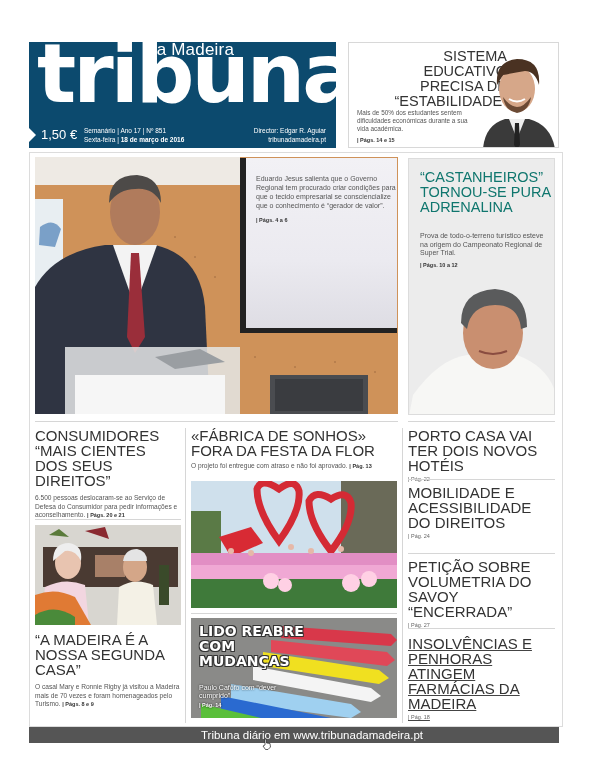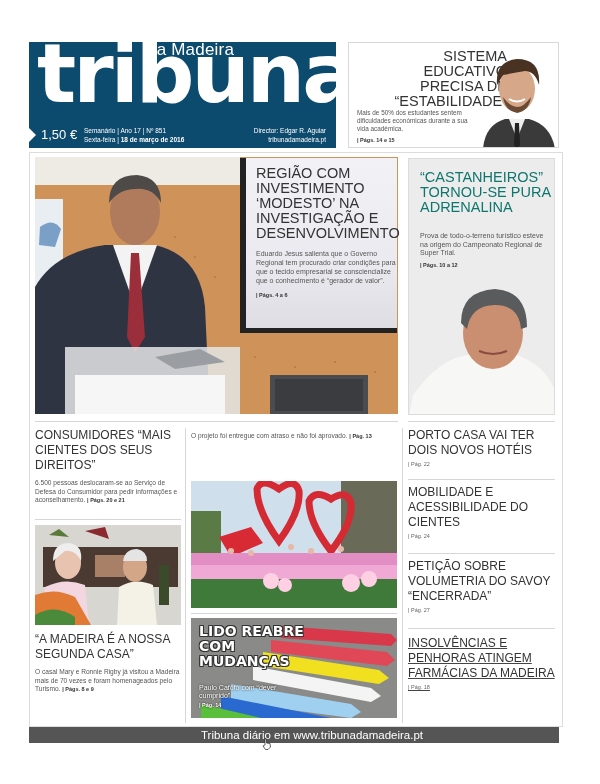--- a/index.html
+++ b/index.html
@@ -33,21 +33,21 @@
   .lead-title { font-size: 14.5px; line-height: 15px; color: #333; }
   .lead-body { font-size: 7px; line-height: 9px; color: #555; margin-top: 8px; }
 
   .side-feature { left: 408px; top: 158px; width: 147px; height: 257px; background: #ececec; border: 1px solid #dcdcdc; overflow: hidden; }
   .sf-title { position: absolute; left: 11px; top: 11px; font-size: 14.5px; line-height: 15px; color: #0f766e; }
   .sf-body { position: absolute; left: 11px; top: 73px; font-size: 7px; line-height: 8.5px; color: #555; width: 128px; }
 
   .hr { height: 1px; background: #d6d6d6; }
   .vr { width: 1px; background: #d6d6d6; }
 
-  .col-title { font-size: 12px; line-height: 15px; color: #333; }
+  .col-title { font-size: 15px; line-height: 15px; color: #333; }
   .col-body { font-size: 6.6px; line-height: 8.5px; color: #555; }
 
   .footer-bar { left: 29px; top: 727px; width: 530px; height: 16px; background: #555; color: #fff; text-align: center; font-size: 11.5px; line-height: 16px; padding-left: 36px; }
   .cursor { left: 262px; top: 738px; width: 10px; height: 12px; }
 </style>
 </head>
 <body>
 
 <div class="abs masthead">
   <div class="mast-title">tribuna</div>
@@ -106,21 +106,20 @@
     <path d="M74 46 Q74 18 102 18 Q126 20 126 46 Q118 30 100 32 Q84 32 74 46 Z" fill="#4d4a48"></path>
     <rect x="30" y="190" width="175" height="67" fill="#e4e6e6" opacity="0.85"></rect>
     <rect x="40" y="218" width="150" height="39" fill="#f6f6f6"></rect>
     <path d="M120 200 L165 192 L190 205 L140 212 Z" fill="#9a9ea2"></path>
     <rect x="235" y="218" width="98" height="39" fill="#4a4c50"></rect>
     <rect x="240" y="222" width="88" height="32" fill="#3a3c40"></rect>
   </svg>
 </div>
 
 <div class="abs lead-box">
-  <div class="lead-title">REGIÃO COM INVESTIMENTO ‘MODESTO’ NA INVESTIGAÇÃO E DESENVOLVIMENTO</div>
   <div class="lead-body">
     <span>Eduardo Jesus salienta que o Governo Regional tem procurado criar condições para que o tecido empresarial se consciencialize que o conhecimento é “gerador de valor”.</span>
     <span class="pg" style="margin-top:6px">| Págs. 4 a 6</span>
   </div>
 </div>
 
 <div class="abs side-feature">
   <div class="sf-title">“CASTANHEIROS” TORNOU-SE PURA ADRENALINA</div>
   <div class="sf-body">
     <span>Prova de todo-o-terreno turístico esteve na origem do Campeonato Regional de Super Trial.</span>
@@ -170,20 +169,21 @@
   <div class="col-body" style="margin-top:6px;">
     <span>O casal Mary e Ronnie Rigby já visitou a Madeira mais de 70 vezes e foram homenageados pelo Turismo.</span>
     <span class="pg inline">| Págs. 8 e 9</span>
   </div>
 </div>
 
 <div class="abs vr" style="left:185px;top:428px;height:295px;"></div>
 <div class="abs vr" style="left:402px;top:428px;height:295px;"></div>
 
 <div class="abs" style="left:191px;top:428px;width:206px;">
+  <div class="col-title">«FÁBRICA DE SONHOS» FORA DA FESTA DA FLOR</div>
   <div class="col-body" style="margin-top:4px;">
     <span>O projeto foi entregue com atraso e não foi aprovado.</span>
     <span class="pg inline">| Pág. 13</span>
   </div>
 </div>
 <div class="abs" style="left:191px;top:481px;width:206px;height:127px;overflow:hidden;">
   <svg width="206" height="127" viewBox="0 0 206 127">
     <rect width="206" height="127" fill="#cfe0ec"></rect>
     <rect x="150" y="0" width="56" height="80" fill="#6a6a58"></rect>
     <rect x="0" y="30" width="30" height="60" fill="#5a7a46"></rect>
@@ -228,21 +228,21 @@
   </div>
 </div>
 
 <div class="abs" style="left:408px;top:428px;width:147px;">
   <div class="col-title">PORTO CASA VAI TER DOIS NOVOS HOTÉIS</div>
   <div class="pg" style="font-weight:normal;color:#666;">| Pág. 22</div>
 </div>
 <div class="abs hr" style="left:408px;top:479px;width:147px;"></div>
 
 <div class="abs" style="left:408px;top:485px;width:147px;">
-  <div class="col-title">MOBILIDADE E ACESSIBILIDADE DO CIENTES</div>
+  <div class="col-title">MOBILIDADE E ACESSIBILIDADE DO DIREITOS</div>
   <div class="pg" style="font-weight:normal;color:#666;">| Pág. 24</div>
 </div>
 <div class="abs hr" style="left:408px;top:553px;width:147px;"></div>
 
 <div class="abs" style="left:408px;top:559px;width:147px;">
   <div class="col-title">PETIÇÃO SOBRE VOLUMETRIA DO SAVOY “ENCERRADA”</div>
   <div class="pg" style="font-weight:normal;color:#666;">| Pág. 27</div>
 </div>
 <div class="abs hr" style="left:408px;top:628px;width:147px;"></div>
 

